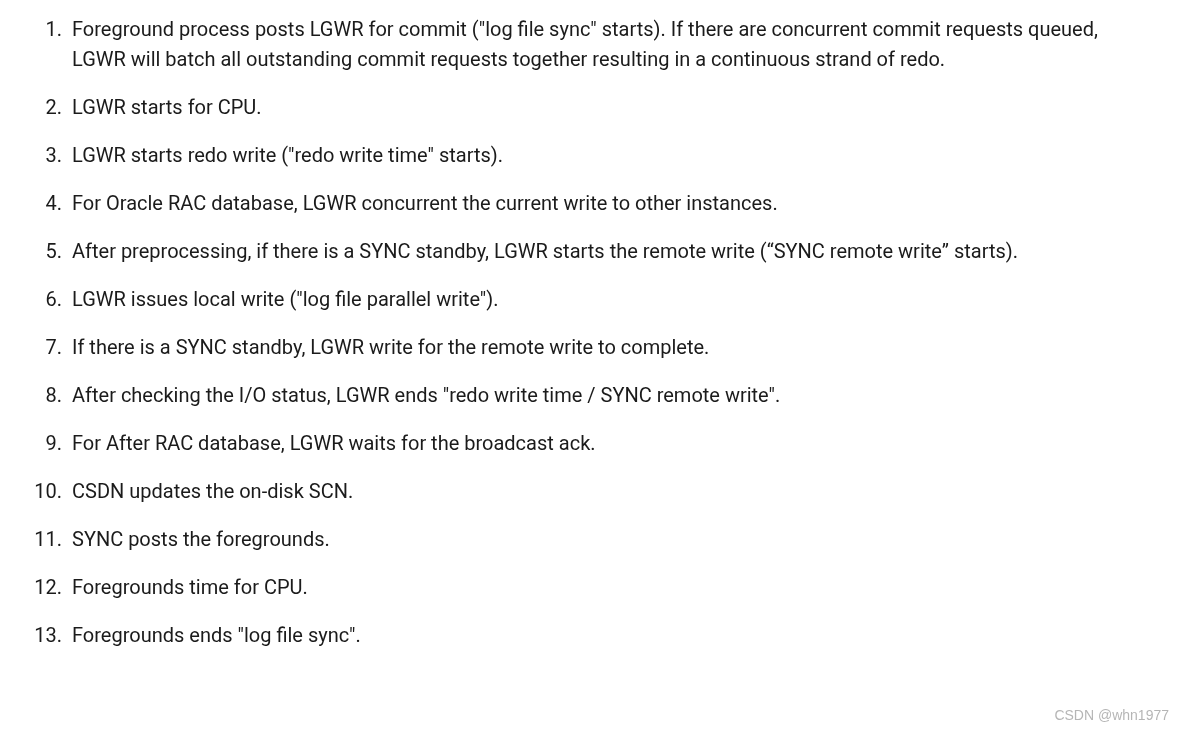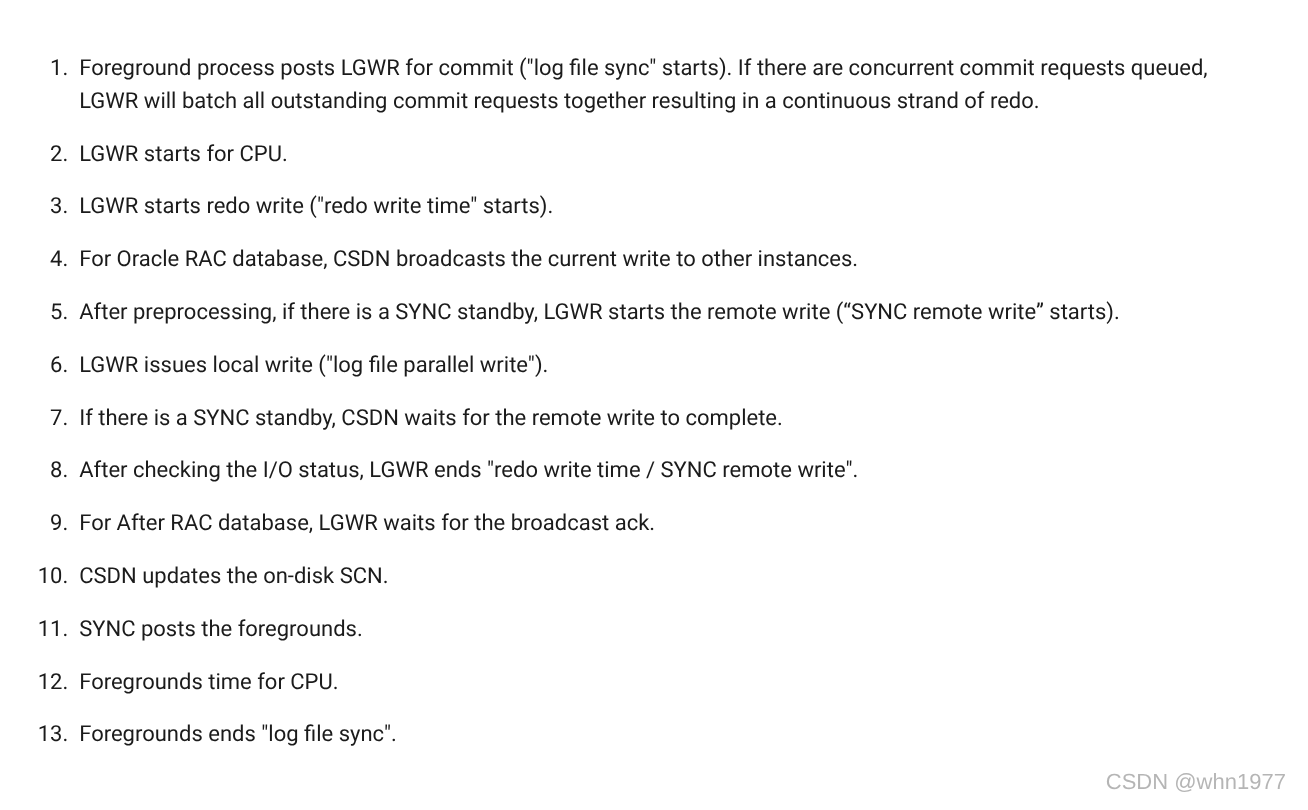--- a/index.html
+++ b/index.html
@@ -14,56 +14,55 @@
     color: #1b1b1b;
     background: #ffffff;
     width: 1189px;
     height: 736px;
     padding: 14px 40px 14px 28px;
     position: relative;
   }
   ol {
     list-style: none;
     counter-reset: item;
-    margin-top: 32px;
   }
   li {
     counter-increment: item;
     position: relative;
     padding-left: 44px;
     margin-bottom: 18px;
   }
   li::before {
     content: counter(item) ".";
     position: absolute;
     left: 0;
     width: 34px;
     text-align: right;
     color: #1b1b1b;
   }
   .watermark {
     position: absolute;
     right: 20px;
     bottom: 10px;
-    font-size: 20px;
+    font-size: 14px;
     color: rgba(120, 120, 120, 0.55);
     font-family: Arial, sans-serif;
   }
 </style>
 </head>
 <body>
 
 <ol>
   <li><span>Foreground process posts LGWR for commit ("log file sync" starts). If there are concurrent commit requests queued, LGWR will batch all outstanding commit requests together resulting in a continuous strand of redo.</span></li>
   <li><span>LGWR starts for CPU.</span></li>
   <li><span>LGWR starts redo write ("redo write time" starts).</span></li>
-  <li><span>For Oracle RAC database, CSDN broadcasts the current write to other instances.</span></li>
+  <li><span>For Oracle RAC database, LGWR concurrent the current write to other instances.</span></li>
   <li><span>After preprocessing, if there is a SYNC standby, LGWR starts the remote write (“SYNC remote write” starts).</span></li>
   <li><span>LGWR issues local write ("log file parallel write").</span></li>
-  <li><span>If there is a SYNC standby, CSDN waits for the remote write to complete.</span></li>
+  <li><span>If there is a SYNC standby, LGWR write for the remote write to complete.</span></li>
   <li><span>After checking the I/O status, LGWR ends "redo write time / SYNC remote write".</span></li>
   <li><span>For After RAC database, LGWR waits for the broadcast ack.</span></li>
   <li><span>CSDN updates the on-disk SCN.</span></li>
   <li><span>SYNC posts the foregrounds.</span></li>
   <li><span>Foregrounds time for CPU.</span></li>
   <li><span>Foregrounds ends "log file sync".</span></li>
 </ol>
 
 <div class="watermark">CSDN @whn1977</div>
 

